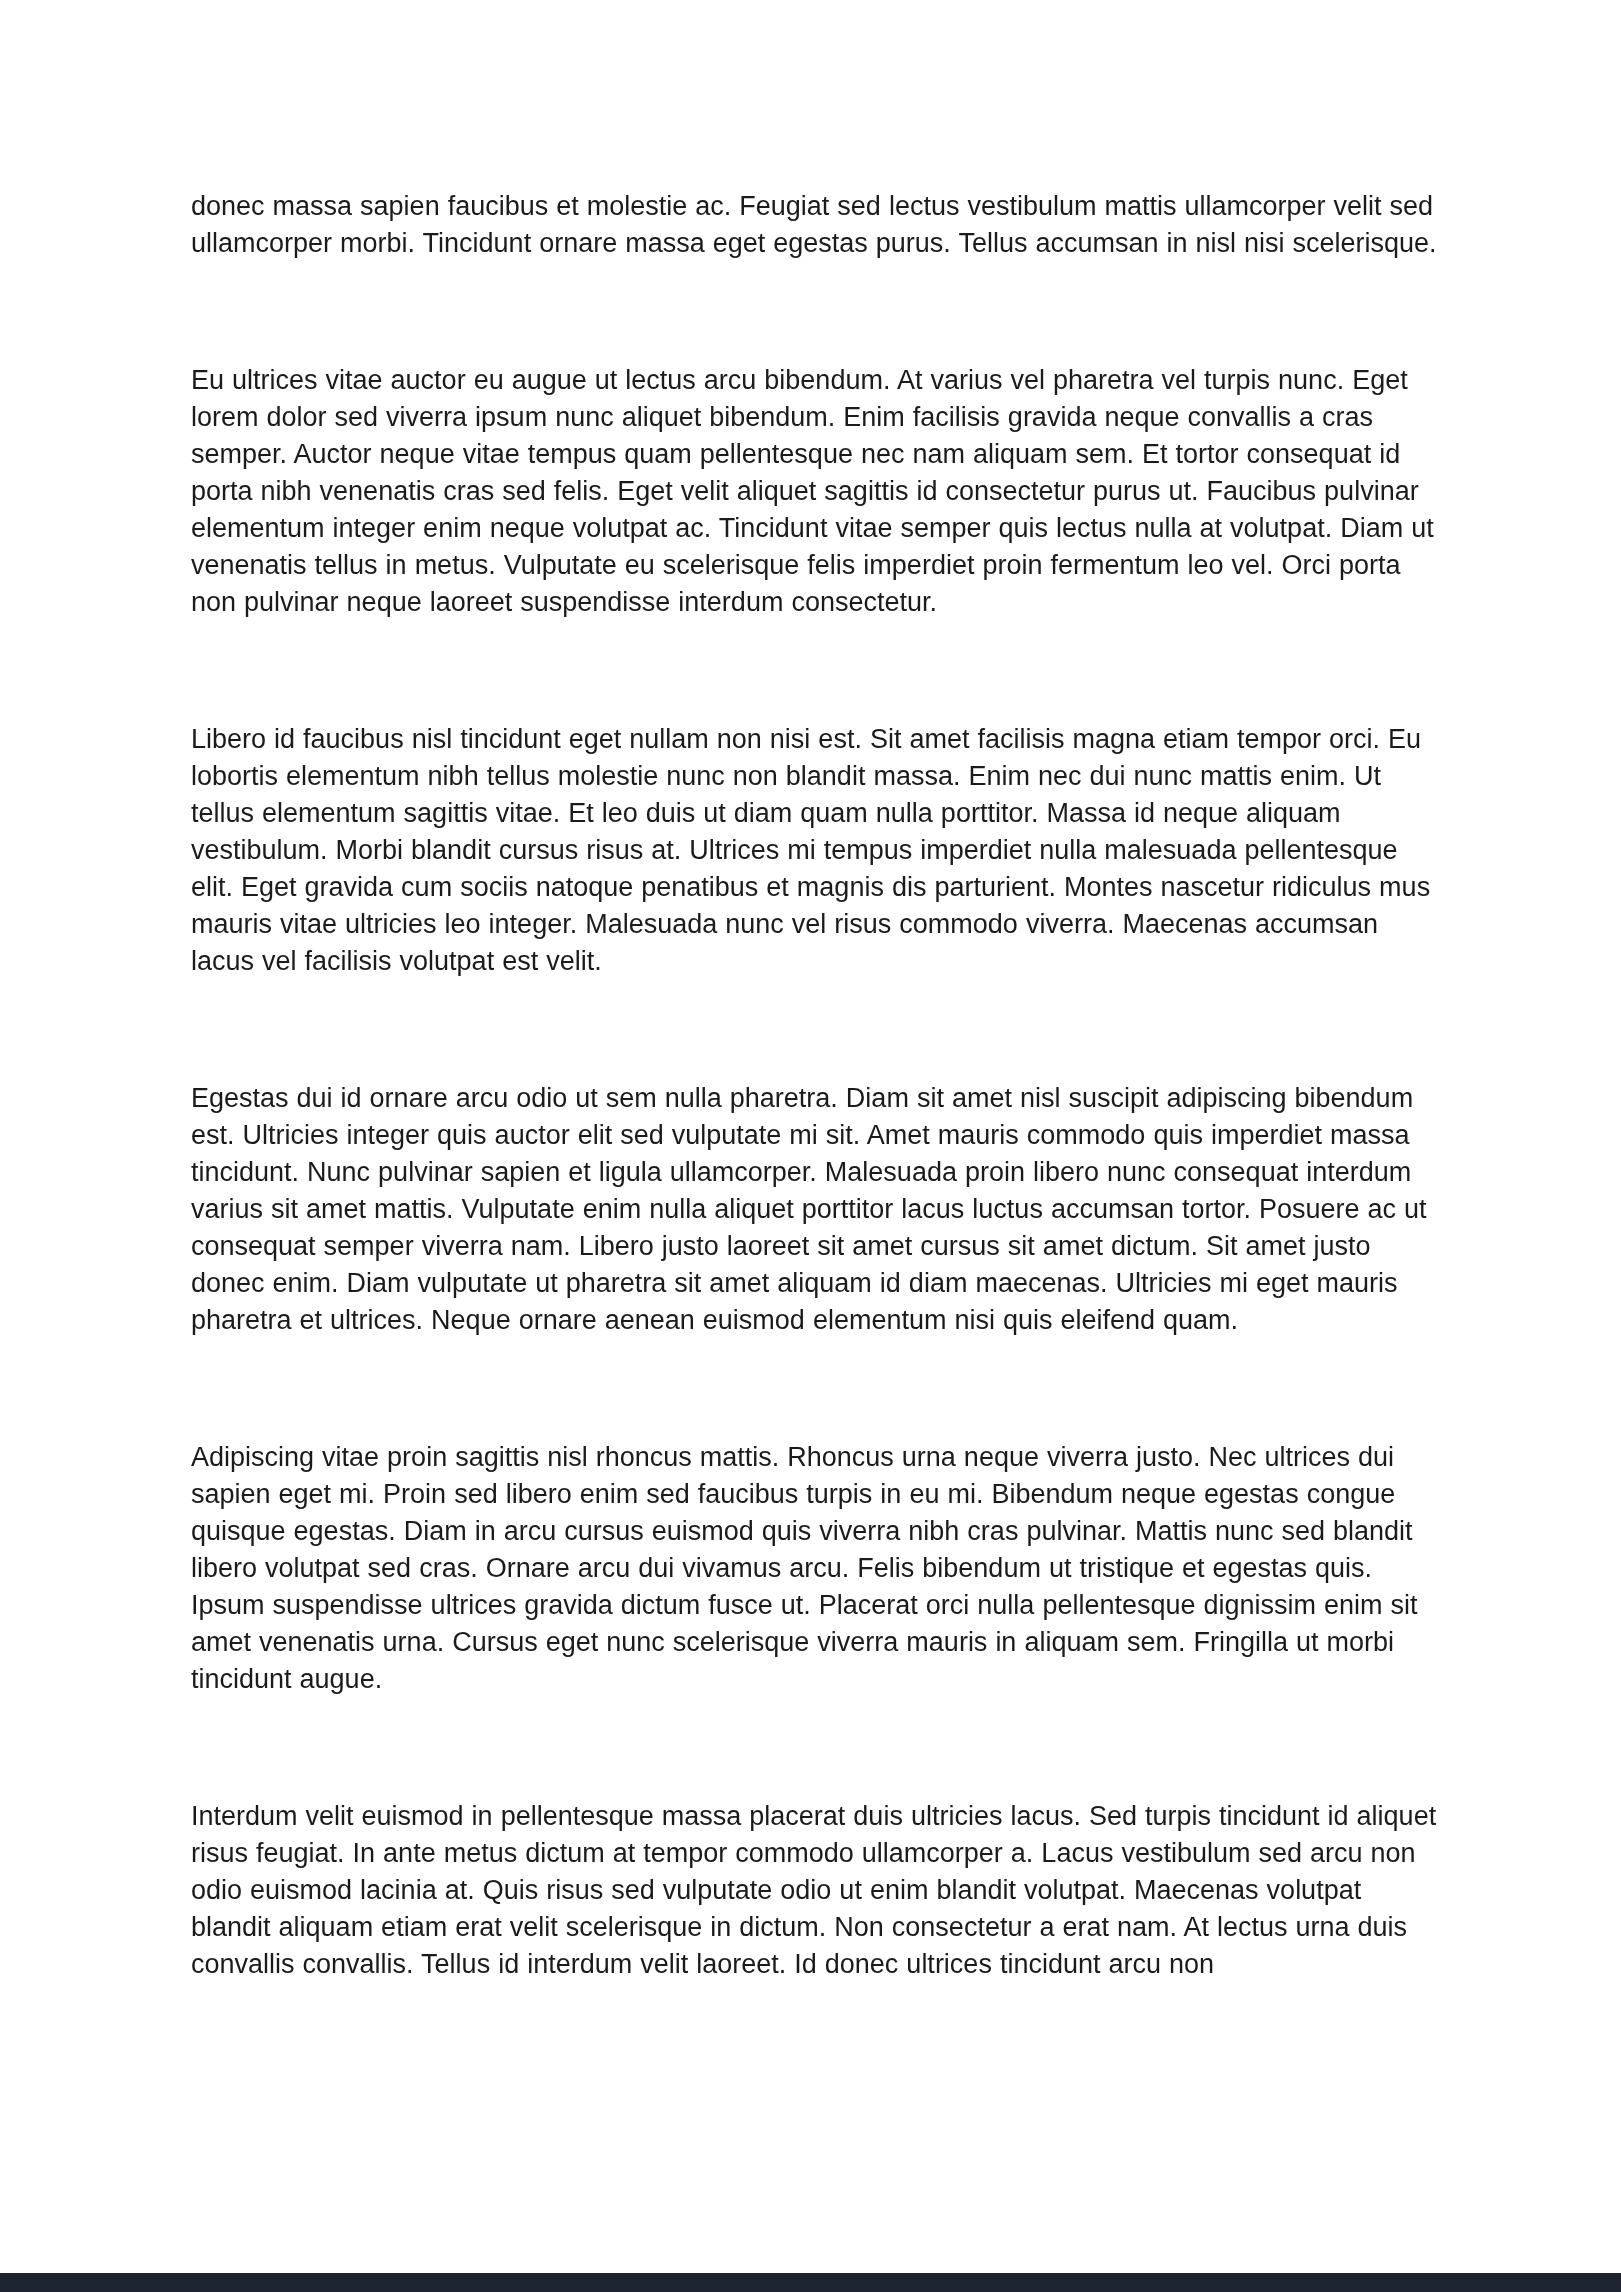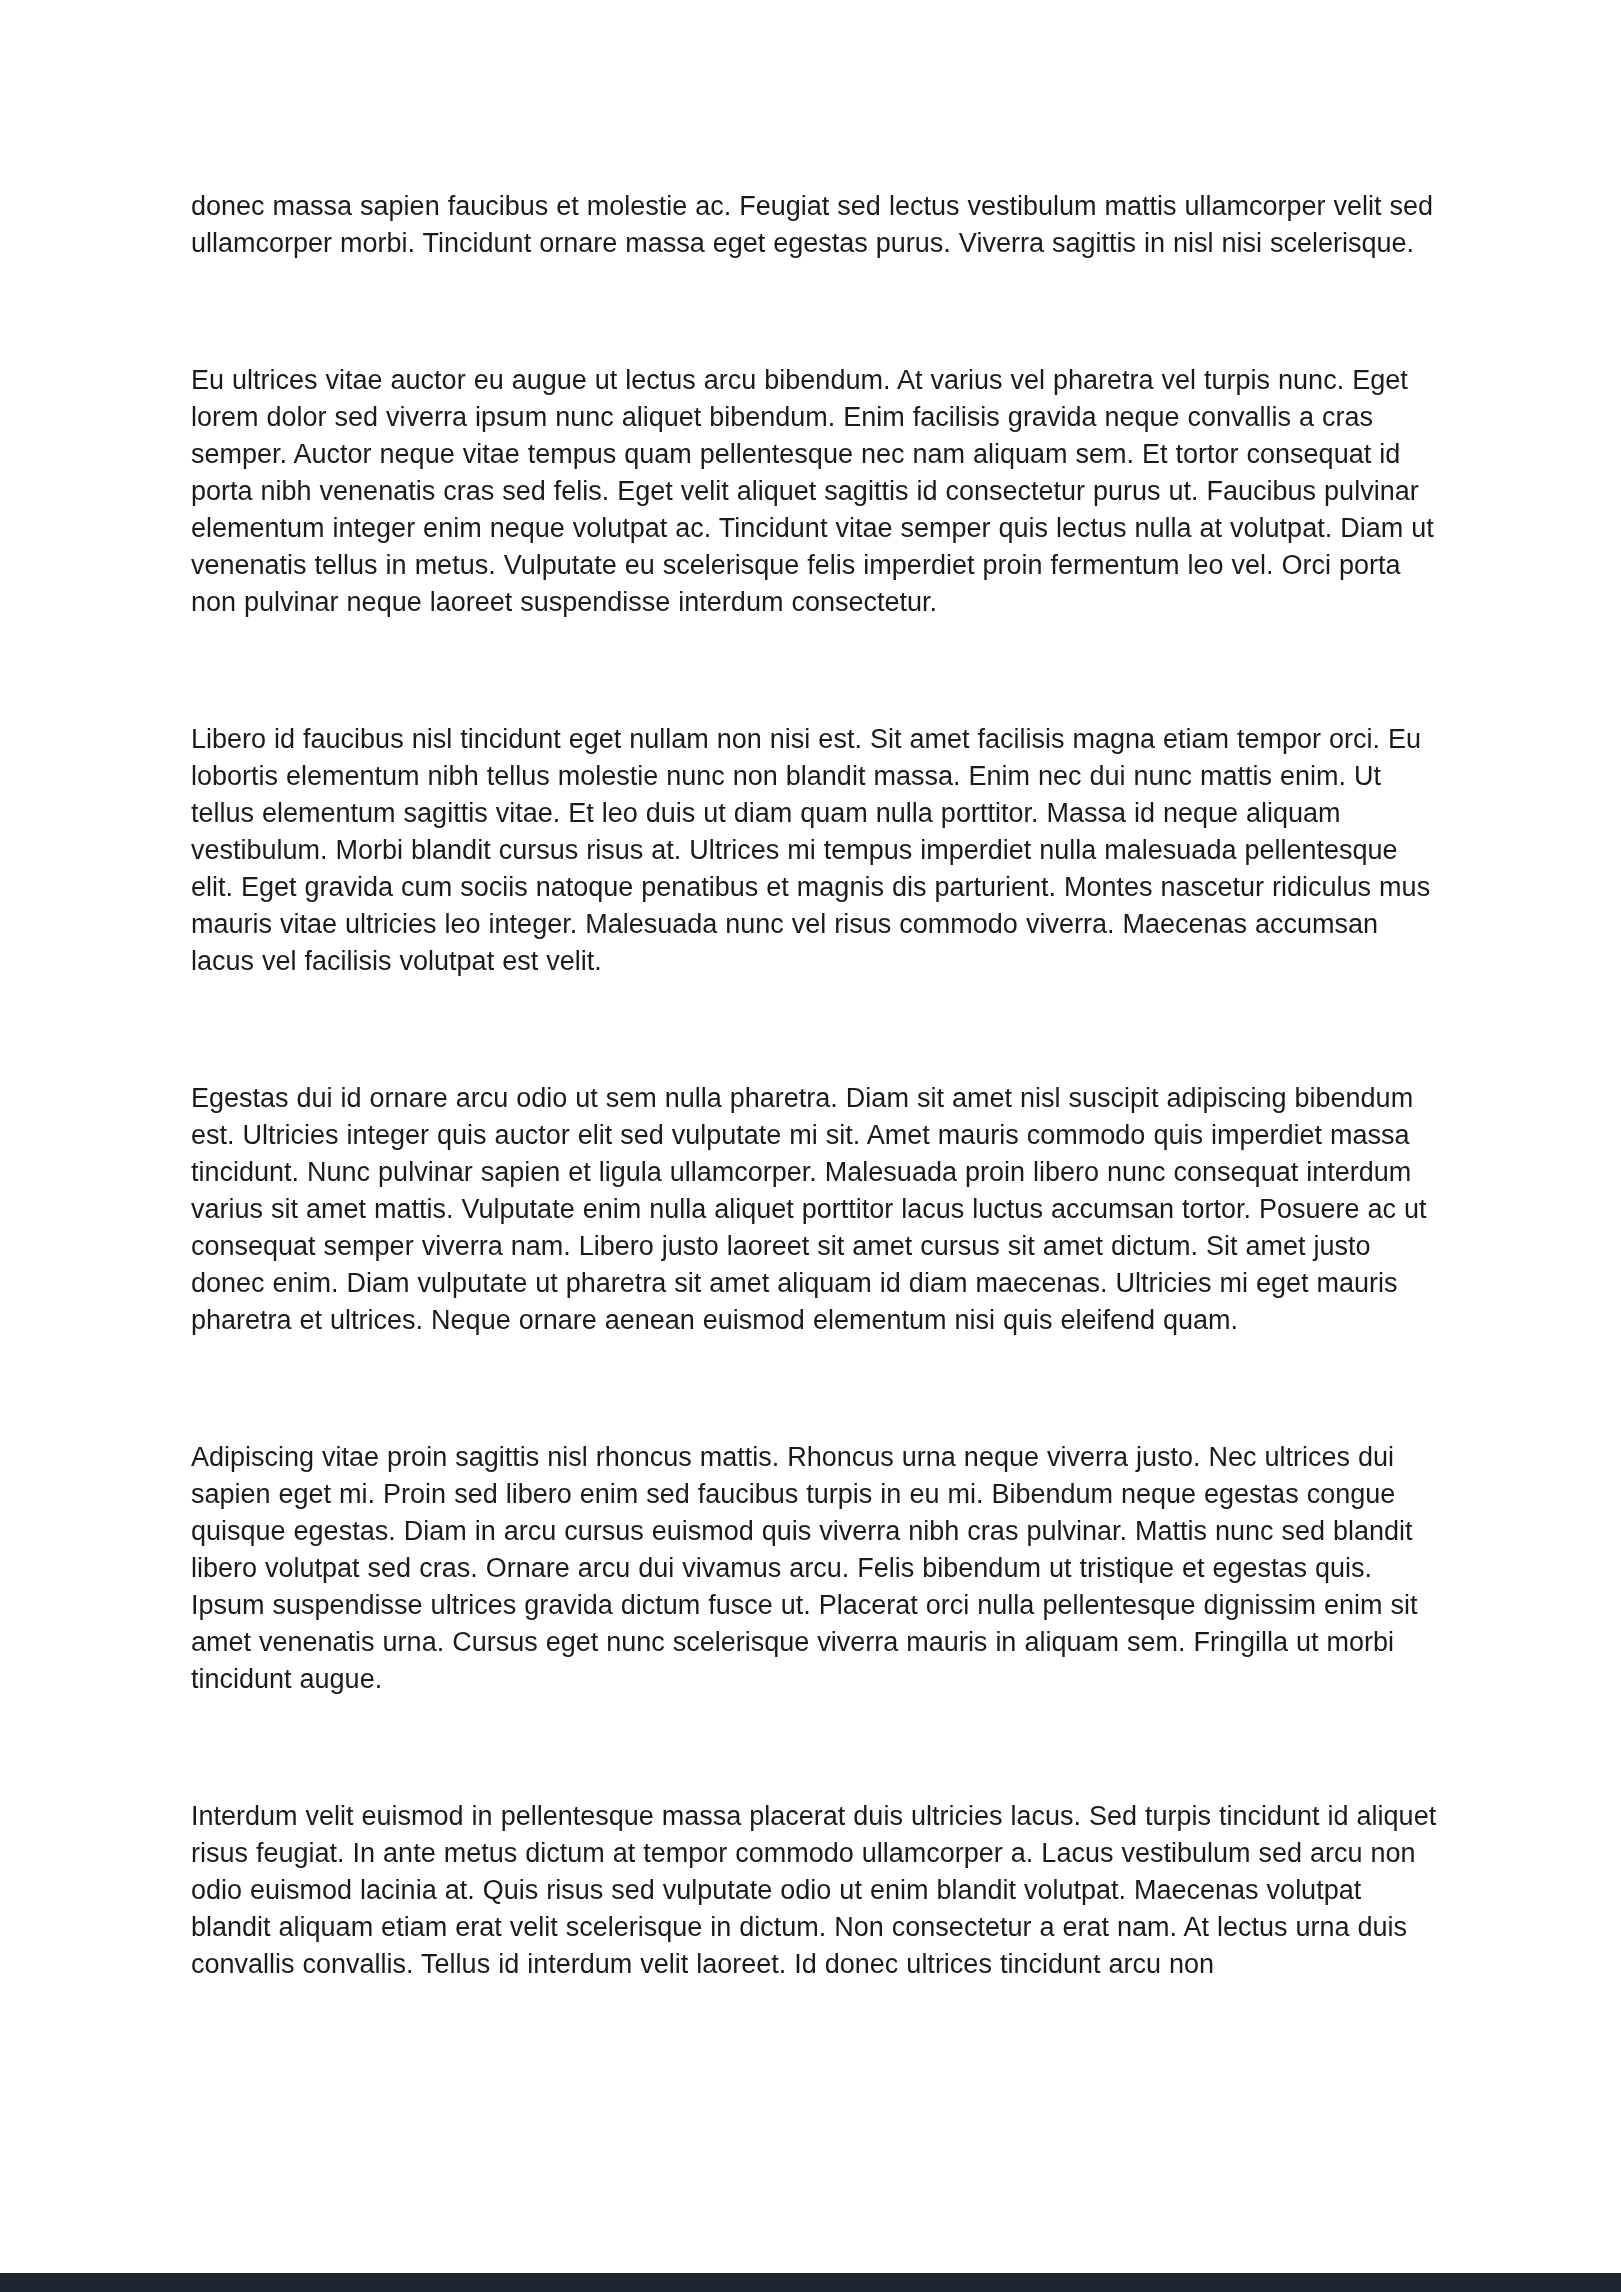--- a/index.html
+++ b/index.html
@@ -38,21 +38,21 @@
     bottom: 0;
     width: 1621px;
     height: 19.6px;
     background: #1e2430;
   }
 </style>
 </head>
 <body>
 
 <main class="document-page">
-  <p>donec massa sapien faucibus et molestie ac. Feugiat sed lectus vestibulum mattis ullamcorper velit sed ullamcorper morbi. Tincidunt ornare massa eget egestas purus. Viverra sagittis in nisl nisi scelerisque.</p>
+  <p>donec massa sapien faucibus et molestie ac. Feugiat sed lectus vestibulum mattis ullamcorper velit sed ullamcorper morbi. Tincidunt ornare massa eget egestas purus. Tellus accumsan in nisl nisi scelerisque.</p>
   <p>Eu ultrices vitae auctor eu augue ut lectus arcu bibendum. At varius vel pharetra vel turpis nunc. Eget lorem dolor sed viverra ipsum nunc aliquet bibendum. Enim facilisis gravida neque convallis a cras semper. Auctor neque vitae tempus quam pellentesque nec nam aliquam sem. Et tortor consequat id porta nibh venenatis cras sed felis. Eget velit aliquet sagittis id consectetur purus ut. Faucibus pulvinar elementum integer enim neque volutpat ac. Tincidunt vitae semper quis lectus nulla at volutpat. Diam ut venenatis tellus in metus. Vulputate eu scelerisque felis imperdiet proin fermentum leo vel. Orci porta non pulvinar neque laoreet suspendisse interdum consectetur.</p>
   <p>Libero id faucibus nisl tincidunt eget nullam non nisi est. Sit amet facilisis magna etiam tempor orci. Eu lobortis elementum nibh tellus molestie nunc non blandit massa. Enim nec dui nunc mattis enim. Ut tellus elementum sagittis vitae. Et leo duis ut diam quam nulla porttitor. Massa id neque aliquam vestibulum. Morbi blandit cursus risus at. Ultrices mi tempus imperdiet nulla malesuada pellentesque elit. Eget gravida cum sociis natoque penatibus et magnis dis parturient. Montes nascetur ridiculus mus mauris vitae ultricies leo integer. Malesuada nunc vel risus commodo viverra. Maecenas accumsan lacus vel facilisis volutpat est velit.</p>
   <p>Egestas dui id ornare arcu odio ut sem nulla pharetra. Diam sit amet nisl suscipit adipiscing bibendum est. Ultricies integer quis auctor elit sed vulputate mi sit. Amet mauris commodo quis imperdiet massa tincidunt. Nunc pulvinar sapien et ligula ullamcorper. Malesuada proin libero nunc consequat interdum varius sit amet mattis. Vulputate enim nulla aliquet porttitor lacus luctus accumsan tortor. Posuere ac ut consequat semper viverra nam. Libero justo laoreet sit amet cursus sit amet dictum. Sit amet justo donec enim. Diam vulputate ut pharetra sit amet aliquam id diam maecenas. Ultricies mi eget mauris pharetra et ultrices. Neque ornare aenean euismod elementum nisi quis eleifend quam.</p>
   <p>Adipiscing vitae proin sagittis nisl rhoncus mattis. Rhoncus urna neque viverra justo. Nec ultrices dui sapien eget mi. Proin sed libero enim sed faucibus turpis in eu mi. Bibendum neque egestas congue quisque egestas. Diam in arcu cursus euismod quis viverra nibh cras pulvinar. Mattis nunc sed blandit libero volutpat sed cras. Ornare arcu dui vivamus arcu. Felis bibendum ut tristique et egestas quis. Ipsum suspendisse ultrices gravida dictum fusce ut. Placerat orci nulla pellentesque dignissim enim sit amet venenatis urna. Cursus eget nunc scelerisque viverra mauris in aliquam sem. Fringilla ut morbi tincidunt augue.</p>
   <p>Interdum velit euismod in pellentesque massa placerat duis ultricies lacus. Sed turpis tincidunt id aliquet risus feugiat. In ante metus dictum at tempor commodo ullamcorper a. Lacus vestibulum sed arcu non odio euismod lacinia at. Quis risus sed vulputate odio ut enim blandit volutpat. Maecenas volutpat blandit aliquam etiam erat velit scelerisque in dictum. Non consectetur a erat nam. At lectus urna duis convallis convallis. Tellus id interdum velit laoreet. Id donec ultrices tincidunt arcu non</p>
 </main>
 
 <div class="bottom-bar"></div>
 
 

